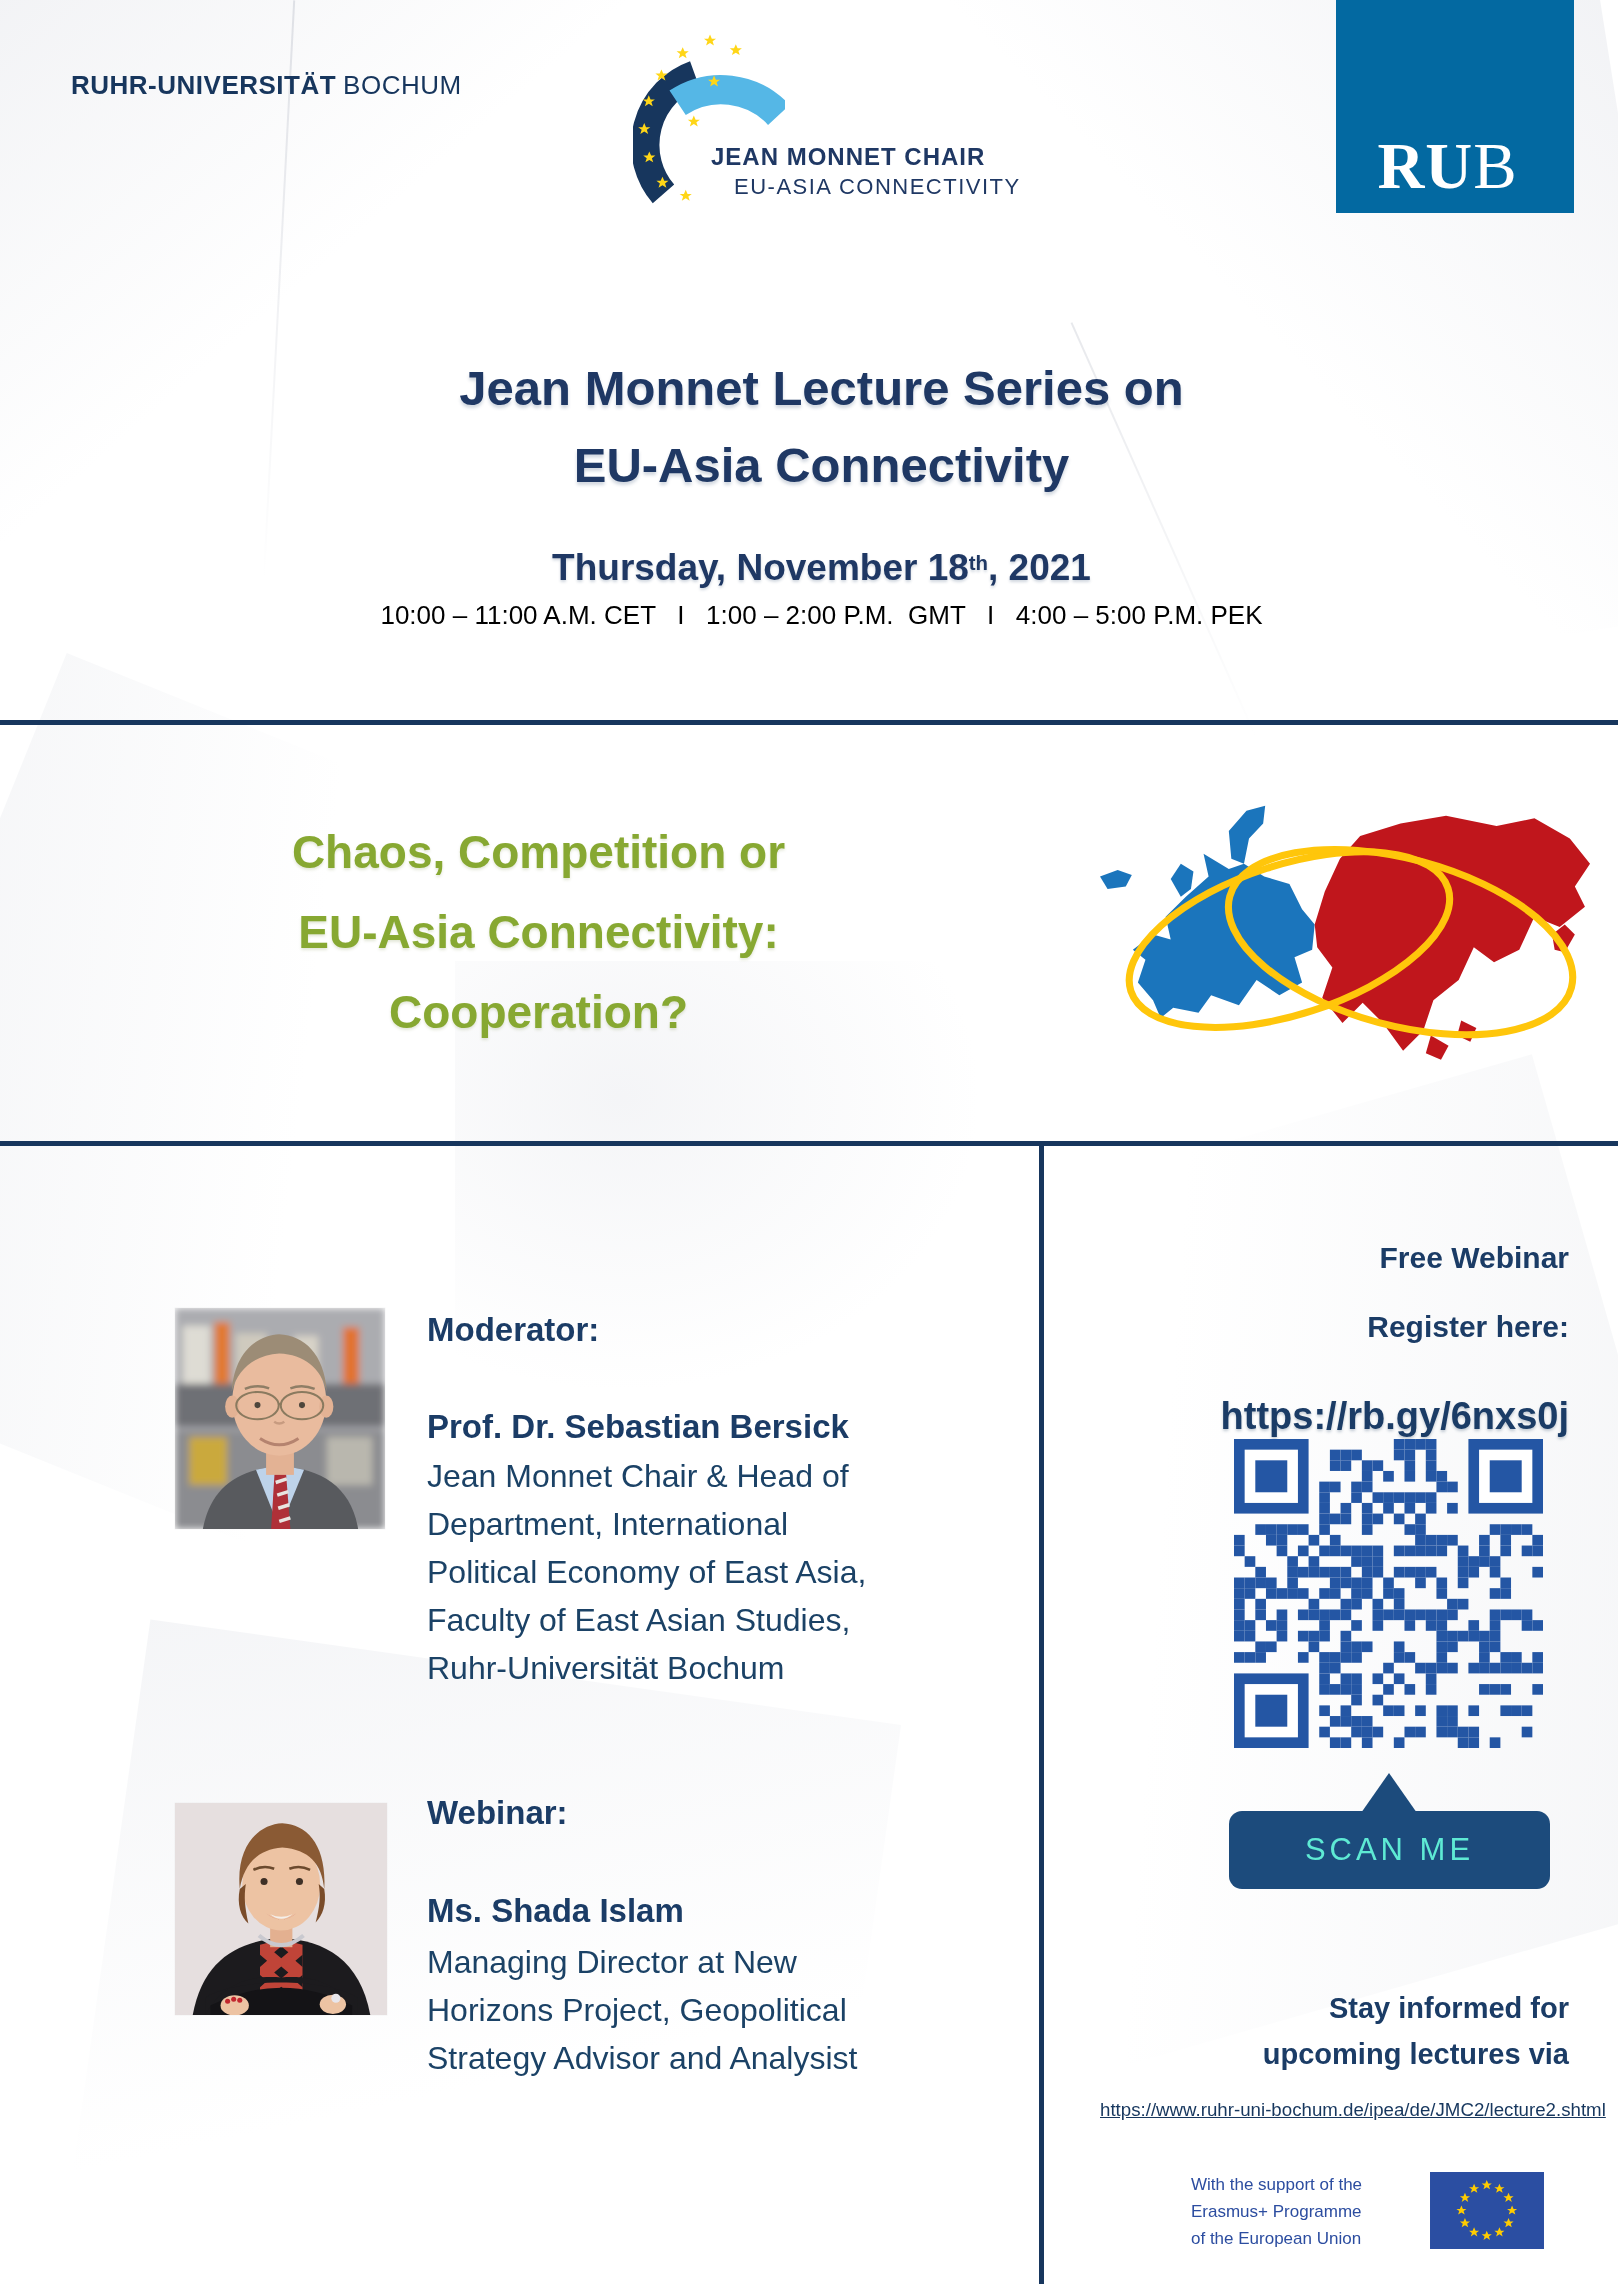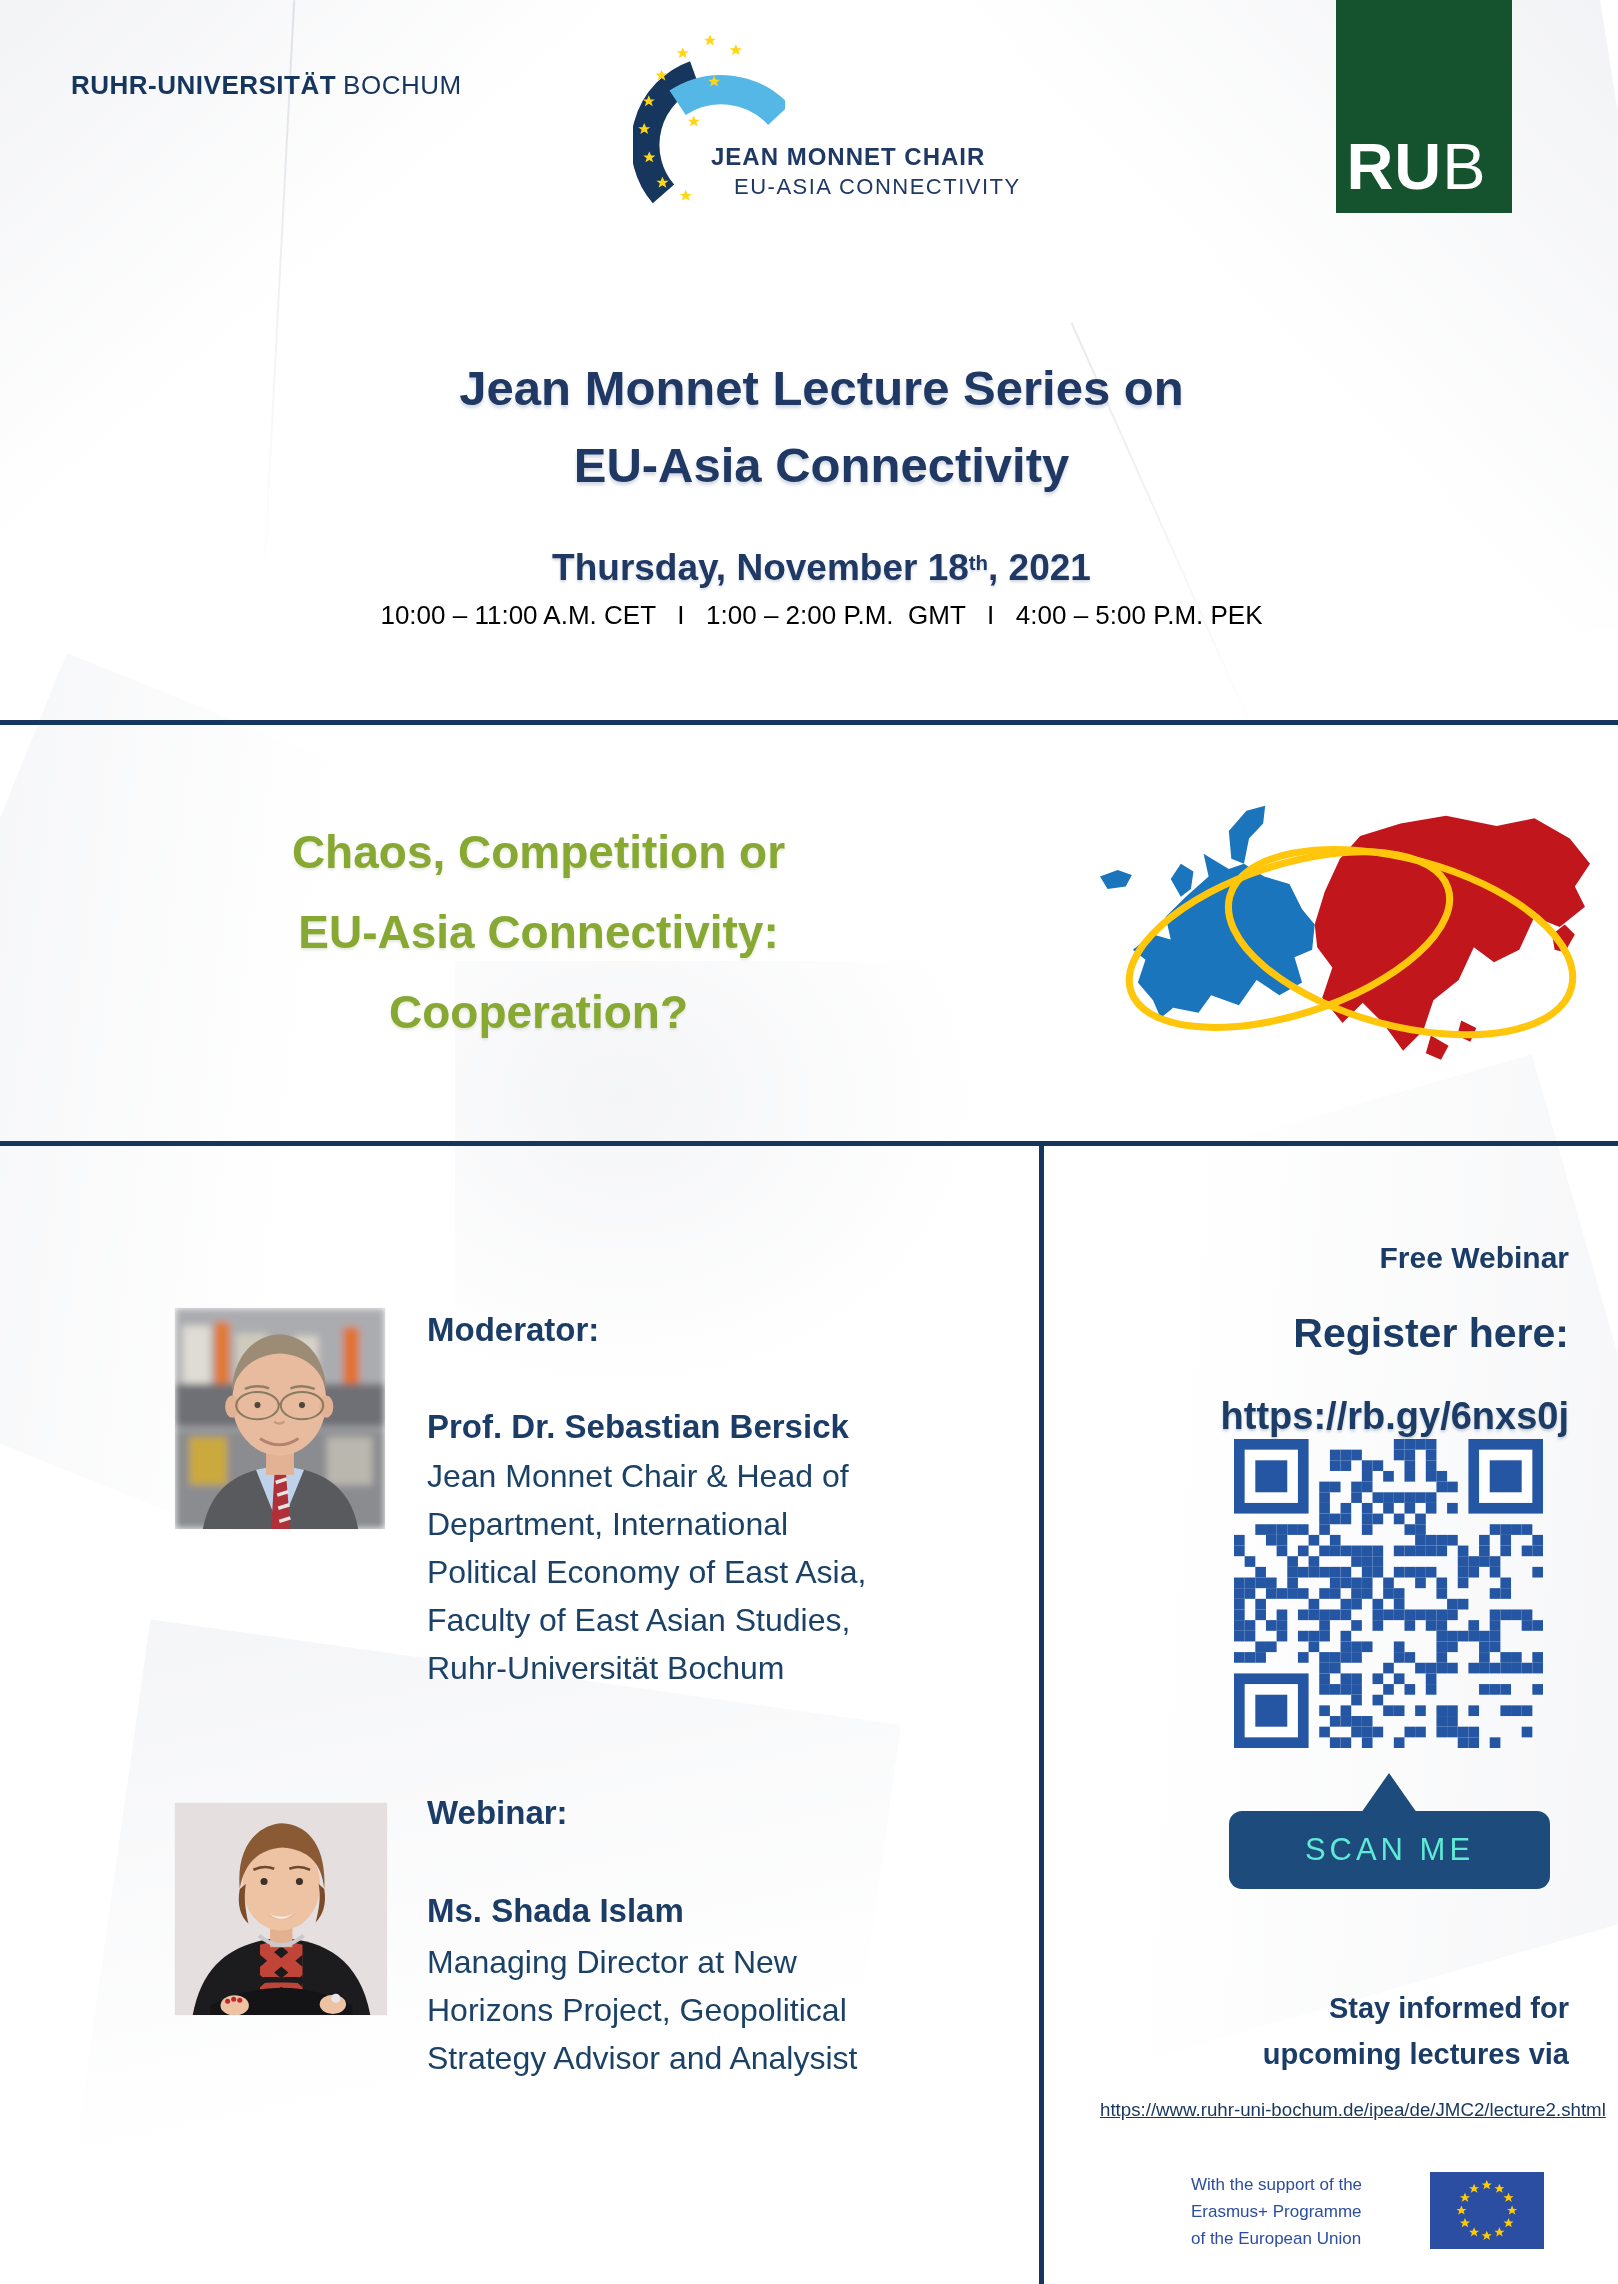--- a/index.html
+++ b/index.html
@@ -17,21 +17,21 @@
   .t6{left:278px;top:0px;width:2px;height:581px;background:linear-gradient(rgba(205,208,216,.6),rgba(255,255,255,0));transform:rotate(3deg);}
   .t7{left:1163px;top:303px;width:1.5px;height:455px;background:linear-gradient(rgba(208,211,218,.5),rgba(255,255,255,0));transform:rotate(-24deg);}
   .t8{left:455px;top:961px;width:556px;height:455px;background:radial-gradient(ellipse at 30% 30%,rgba(224,226,232,.35),rgba(255,255,255,0) 65%);}
   
   .ruhr{position:absolute;left:71px;top:70px;font-size:26px;letter-spacing:0.5px;color:#17365D;white-space:nowrap;}
   .ruhr b{font-weight:700;}
   .ruhr span.lt{font-weight:400;margin-left:7px;}
   .jm-arc{position:absolute;left:633px;top:33px;}
   .jm-t1{position:absolute;left:711px;top:143px;font-size:24px;font-weight:700;letter-spacing:1px;color:#1F3864;white-space:nowrap;}
   .jm-t2{position:absolute;left:734px;top:174px;font-size:22px;font-weight:400;letter-spacing:1.5px;color:#1F3864;white-space:nowrap;}
-  .rub-box{position:absolute;left:1336px;top:0;width:176px;height:213px;background:#14532d;}
+  .rub-box{position:absolute;left:1336px;top:0;width:238px;height:213px;background:#0369a1;font-family:Liberation Serif, serif;}
   .rub-box .rub{position:absolute;left:0;right:15px;bottom:9px;text-align:center;font-size:65px;color:#ffffff;letter-spacing:1px;}
   .rub b{font-weight:700;}
   .rub span{font-weight:400;}
   
   .title{position:absolute;left:0;width:100%;top:350px;text-align:center;font-size:49px;font-weight:700;line-height:77px;color:#1F3864;text-shadow:0 2.5px 3.5px rgba(23,54,93,.20);}
   .date{position:absolute;left:0;width:100%;top:547px;text-align:center;font-size:37px;font-weight:700;color:#1F3864;text-shadow:0 2px 3px rgba(23,54,93,.20);}
   .date sup{font-size:0.55em;vertical-align:0.5em;}
   .times{position:absolute;left:0;width:100%;top:600px;text-align:center;font-size:26px;font-weight:400;color:#000000;white-space:pre;}
   .hline{position:absolute;left:0;width:100%;height:4.6px;background:#17365D;}
   .hl1{top:720px;} .hl2{top:1141px;}
@@ -42,21 +42,21 @@
   
   .photo{position:absolute;box-shadow:0 0 0 0.5px rgba(0,0,0,.04);}
   .ph-mod{left:175px;top:1308px;}
   .ph-spk{left:175px;top:1803px;}
   .sec-h{position:absolute;left:427px;font-size:33px;font-weight:700;color:#1B3C66;}
   .name{position:absolute;left:427px;font-size:33px;font-weight:700;color:#1B3C66;}
   .desc{position:absolute;left:427px;font-size:32px;font-weight:400;line-height:48px;color:#1B4266;}
   
   .r-text{position:absolute;right:74px;text-align:right;color:#1B3C66;}
   .fw{top:1241px;font-size:30px;font-weight:700;}
-  .rh{top:1310px;font-size:41px;font-weight:700;}
+  .rh{top:1310px;font-size:30px;font-weight:700;}
   .surl{top:1395px;font-size:38px;font-weight:700;text-shadow:0 2px 3px rgba(23,54,93,.25);}
   .qr{position:absolute;left:1234px;top:1439px;}
   .scan-tri{position:absolute;left:1361px;top:1773px;width:0;height:0;border-left:28px solid transparent;border-right:28px solid transparent;border-bottom:40px solid #1C4B7C;}
   .scan-btn{position:absolute;left:1229px;top:1811px;width:321px;height:78px;background:#1C4B7C;border-radius:13px;display:flex;align-items:center;justify-content:center;}
   .scan-btn span{color:#5eead4;font-size:31px;letter-spacing:4px;font-weight:400;}
   .stay{top:1985px;font-size:29px;font-weight:700;line-height:46px;}
   .ilink{position:absolute;left:1100px;top:2099px;font-size:18.7px;color:#17375E;text-decoration:underline;white-space:nowrap;}
   .erasmus{position:absolute;left:1191px;top:2171px;font-size:17px;line-height:27px;color:#2C4DA0;}
   .euflag{position:absolute;left:1430px;top:2172px;}
 </style>

